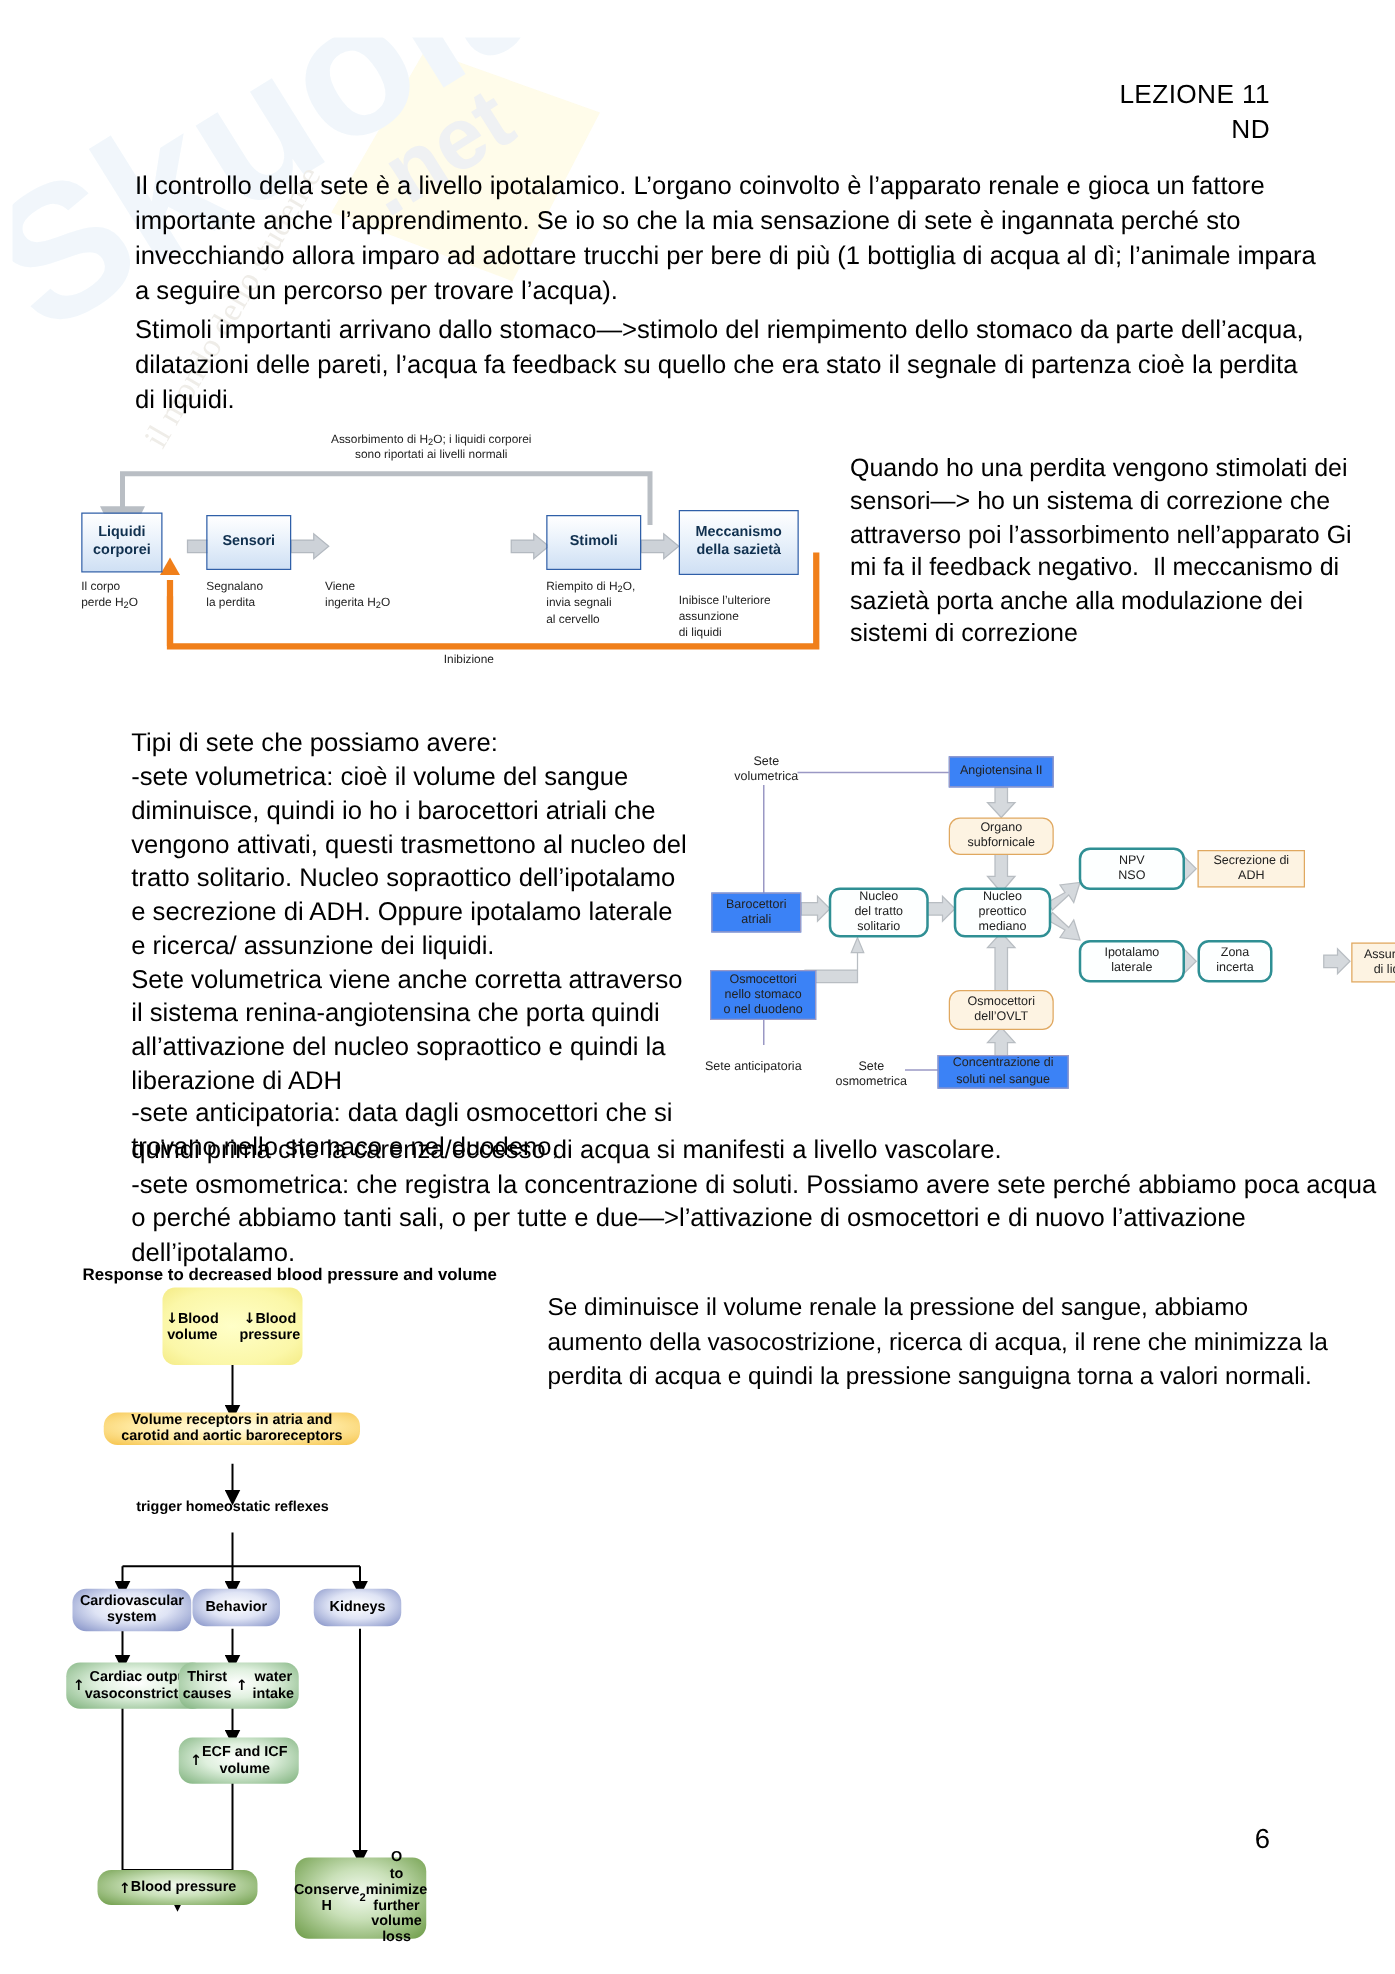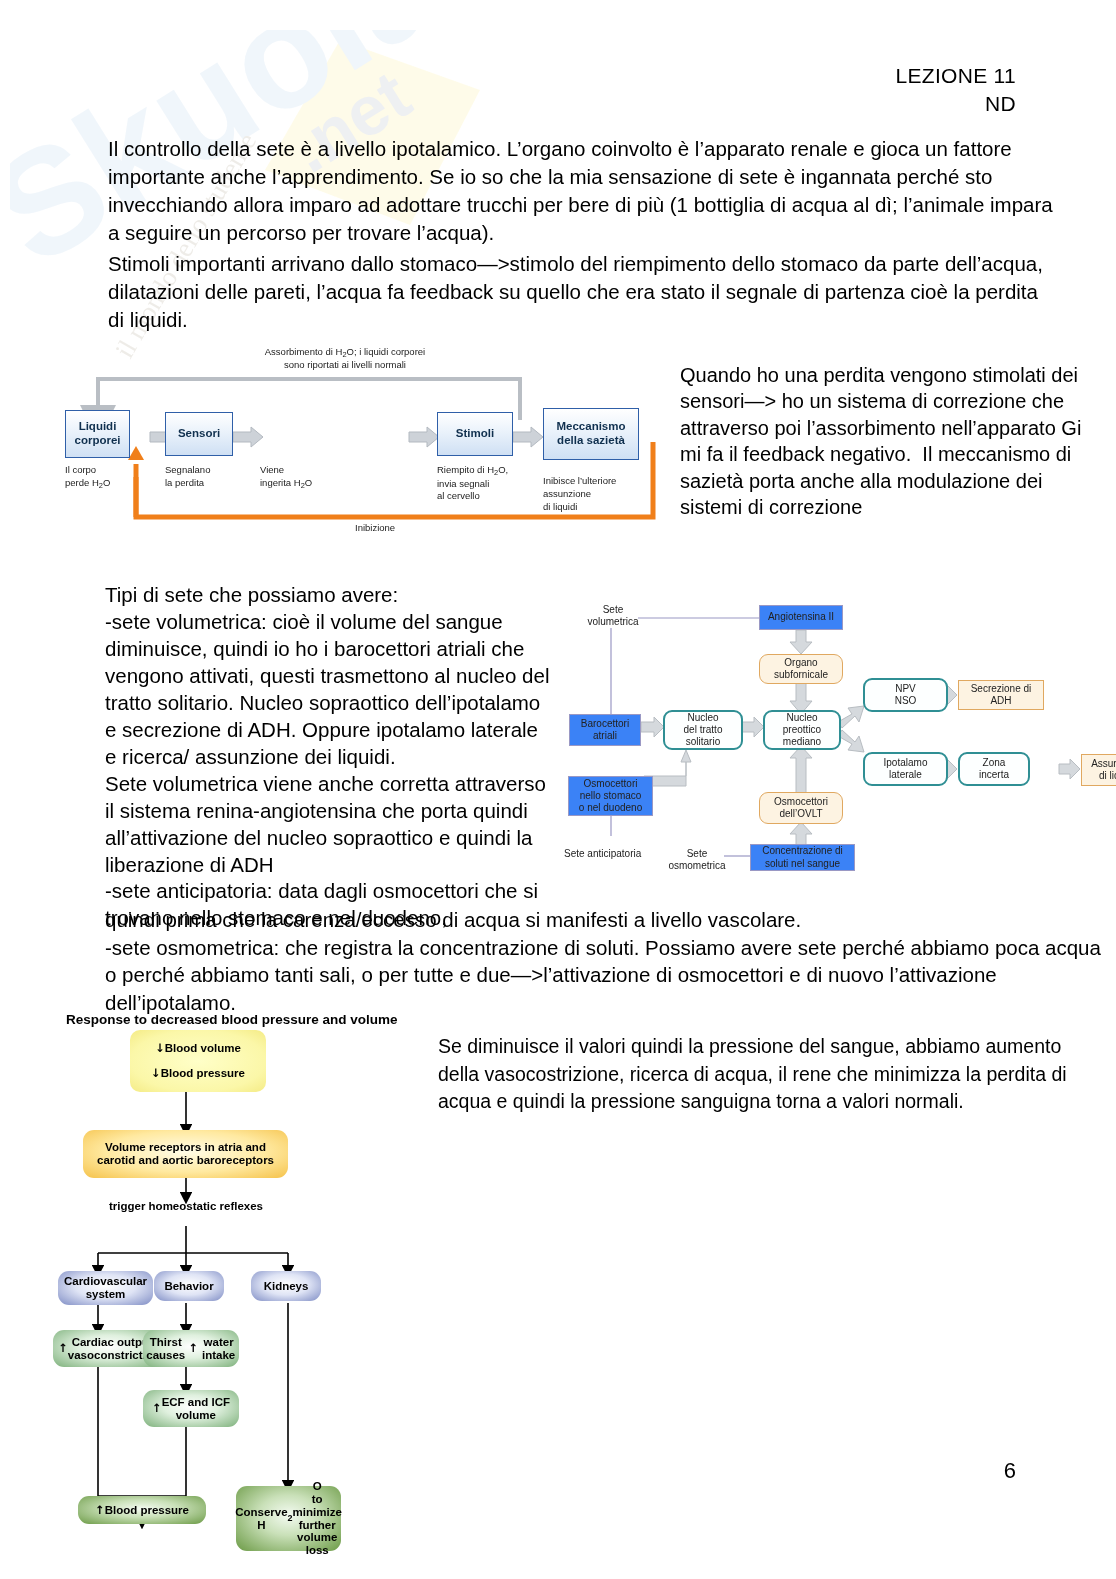--- a/index.html
+++ b/index.html
@@ -232,21 +232,21 @@
 
   <div id="para-1" class="para">Il controllo della sete è a livello ipotalamico. L’organo coinvolto è l’apparato renale e gioca un fattore importante anche l’apprendimento. Se io so che la mia sensazione di sete è ingannata perché sto invecchiando allora imparo ad adottare trucchi per bere di più (1 bottiglia di acqua al dì; l’animale impara a seguire un percorso per trovare l’acqua).</div>
   <div id="para-2" class="para">Stimoli importanti arrivano dallo stomaco—&gt;stimolo del riempimento dello stomaco da parte dell’acqua, dilatazioni delle pareti, l’acqua fa feedback su quello che era stato il segnale di partenza cioè la perdita di liquidi.</div>
   <div id="para-right-1" class="para">Quando ho una perdita vengono stimolati dei sensori—&gt; ho un sistema di correzione che attraverso poi l’assorbimento nell’apparato Gi mi fa il feedback negativo.  Il meccanismo di sazietà porta anche alla modulazione dei sistemi di correzione</div>
   <div id="para-3" class="para">Tipi di sete che possiamo avere:
 -sete volumetrica: cioè il volume del sangue diminuisce, quindi io ho i barocettori atriali che vengono attivati, questi trasmettono al nucleo del tratto solitario. Nucleo sopraottico dell’ipotalamo e secrezione di ADH. Oppure ipotalamo laterale e ricerca/ assunzione dei liquidi.
 Sete volumetrica viene anche corretta attraverso il sistema renina-angiotensina che porta quindi all’attivazione del nucleo sopraottico e quindi la liberazione di ADH
 -sete anticipatoria: data dagli osmocettori che si trovano nello stomaco e nel duodeno,</div>
   <div id="para-4" class="para">quindi prima che la carenza/eccesso di acqua si manifesti a livello vascolare.
 -sete osmometrica: che registra la concentrazione di soluti. Possiamo avere sete perché abbiamo poca acqua o perché abbiamo tanti sali, o per tutte e due—&gt;l’attivazione di osmocettori e di nuovo l’attivazione dell’ipotalamo.</div>
-  <div id="para-right-2" class="para">Se diminuisce il valori quindi la pressione del sangue, abbiamo aumento della vasocostrizione, ricerca di acqua, il rene che minimizza la perdita di acqua e quindi la pressione sanguigna torna a valori normali.</div>
+  <div id="para-right-2" class="para">Se diminuisce il volume renale la pressione del sangue, abbiamo aumento della vasocostrizione, ricerca di acqua, il rene che minimizza la perdita di acqua e quindi la pressione sanguigna torna a valori normali.</div>
 
   <div class="pageno">6</div>
 
   <div id="diagram1">
 
     <svg width="660" height="198" viewBox="0 0 660 198" style="position:absolute;left:0;top:0;">
       <defs>
         <marker id="grayhead" markerWidth="9" markerHeight="9" refX="1" refY="4.5" orient="auto">
           <polygon points="0,0 9,4.5 0,9" fill="#b9bec4"></polygon>
         </marker>
@@ -340,21 +340,21 @@
     <div class="d2-box d2-purple" style="left:13px;top:128px;width:72px;height:32px;">Barocettori<br>atriali</div>
     <div class="d2-box d2-teal" style="left:107px;top:124px;width:80px;height:40px;">Nucleo<br>del tratto<br>solitario</div>
     <div class="d2-box d2-teal" style="left:207px;top:124px;width:78px;height:40px;">Nucleo<br>preottico<br>mediano</div>
     <div class="d2-box d2-purple" style="left:12px;top:190px;width:85px;height:40px;">Osmocettori<br>nello stomaco<br>o nel duodeno</div>
     <div class="d2-box d2-orange" style="left:203px;top:206px;width:84px;height:32px;">Osmocettori<br>dell’OVLT</div>
     <div class="d2-box d2-purple" style="left:194px;top:258px;width:105px;height:27px;">Concentrazione di<br>soluti nel sangue</div>
 
     <div class="d2-box d2-teal" style="left:307px;top:92px;width:85px;height:34px;">NPV<br>NSO</div>
     <div class="d2-box d2-orange sq" style="left:402px;top:94px;width:86px;height:30px;">Secrezione di<br>ADH</div>
     <div class="d2-box d2-teal" style="left:307px;top:166px;width:85px;height:34px;">Ipotalamo<br>laterale</div>
-    <div class="d2-box d2-teal" style="left:402px;top:166px;width:72px;height:34px;">Zona<br>incerta</div>
+    <div class="d2-box d2-teal" style="left:402px;top:166px;width:60px;height:34px;">Zona<br>incerta</div>
     <div class="d2-box d2-orange sq" style="left:525px;top:168px;width:72px;height:32px;">Assunzione<br>di liquidi</div>
   </div>
 
   <div id="diagram3">
 
     <svg width="400" height="565" viewBox="0 0 400 565" style="position:absolute;left:0;top:0;">
       <defs>
         <marker id="blkhead" markerWidth="8" markerHeight="8" refX="4" refY="4" orient="auto">
           <polygon points="0,0 8,4 0,8" fill="#000"></polygon>
         </marker>
@@ -387,26 +387,26 @@
         <line x1="128" y1="418" x2="128" y2="488"></line>
         <line x1="40" y1="488" x2="128" y2="488"></line>
       </g>
       <g stroke="#000" stroke-width="1.6" fill="none" marker-end="url(#blkhead)">
         <line x1="84" y1="488" x2="84" y2="515"></line>
       </g>
     </svg>
 
     <div class="d3-title">Response to decreased blood pressure and volume</div>
 
-    <div class="d3-box d3-yellow-soft" style="left:72px;top:22px;width:136px;height:62px;flex-direction:column;gap:12px;">
+    <div class="d3-box d3-yellow-soft" style="left:72px;top:22px;width:112px;height:62px;flex-direction:row;gap:12px;">
       <span><span class="upar">↓</span>Blood volume</span>
       <span><span class="upar">↓</span>Blood pressure</span>
     </div>
 
-    <div class="d3-box d3-yellow" style="left:25px;top:122px;width:205px;height:48px;">
+    <div class="d3-box d3-yellow" style="left:25px;top:122px;width:205px;height:26px;">
       Volume receptors in atria and<br>carotid and aortic baroreceptors
     </div>
 
     <div class="d3-plain" style="left:22px;top:192px;width:212px;">trigger homeostatic reflexes</div>
 
     <div class="d3-box d3-blue" style="left:0px;top:263px;width:95px;height:34px;">Cardiovascular<br>system</div>
     <div class="d3-box d3-blue" style="left:96px;top:263px;width:70px;height:30px;">Behavior</div>
     <div class="d3-box d3-blue" style="left:193px;top:263px;width:70px;height:30px;">Kidneys</div>
 
     <div class="d3-box d3-green" style="left:-5px;top:322px;width:112px;height:37px;">

